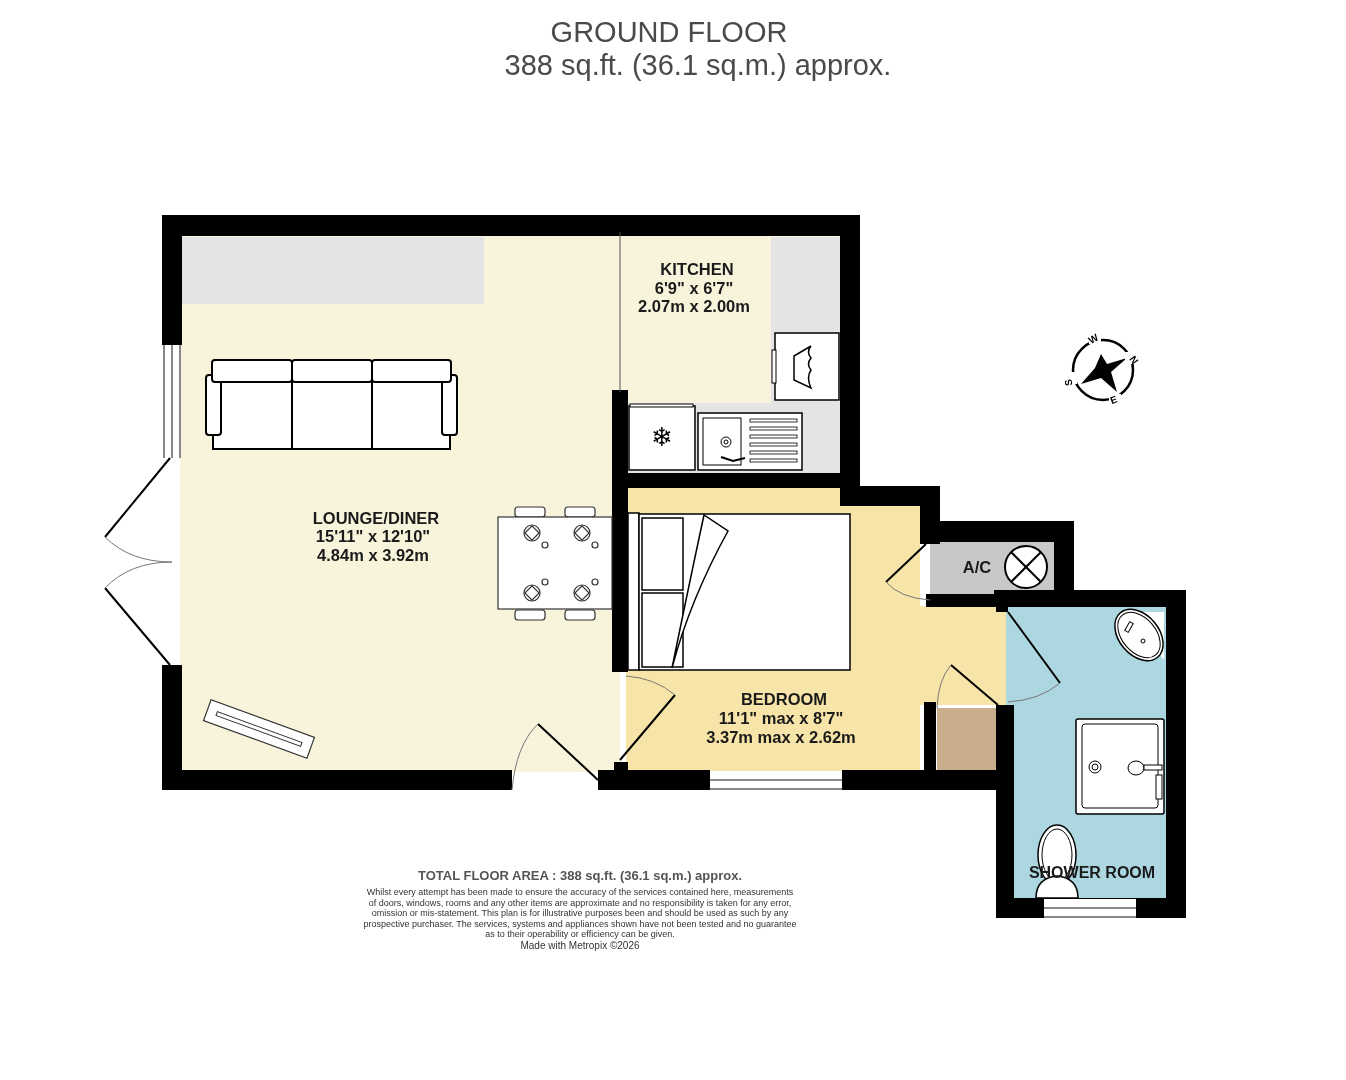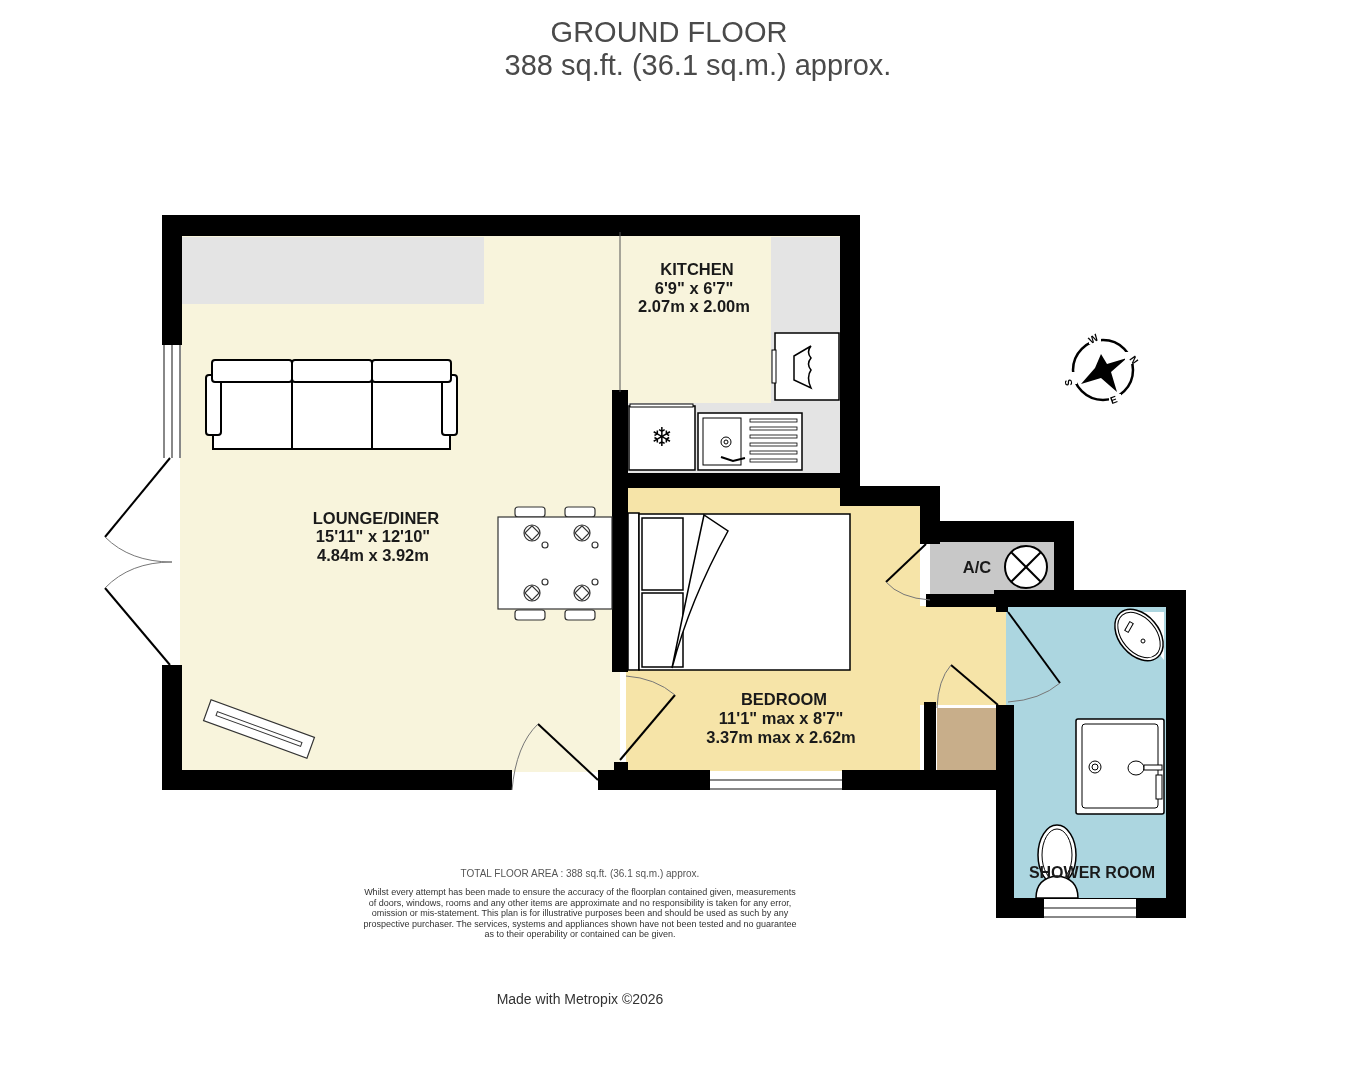--- a/index.html
+++ b/index.html
@@ -3,23 +3,23 @@
   <meta charset="utf-8">
   <style>
     html, body { margin:0; padding:0; background:#ffffff; }
     body { width:1346px; height:1080px; position:relative; overflow:hidden; font-family:"Liberation Sans", sans-serif; }
     .title { position:absolute; left:0; width:1346px; text-align:center; color:#4a4a4a; font-family:"Liberation Sans", sans-serif; }
     #t1 { top:16px; font-size:29px; left:-4px; }
     #t2 { top:49px; font-size:29px; left:25px; }
     svg#plan { position:absolute; left:0; top:0; }
     .rlabel { font-family:"Liberation Sans", sans-serif; font-weight:bold; fill:#1a1a1a; text-anchor:middle; }
     .footer { position:absolute; left:340px; width:480px; text-align:center; color:#333; font-family:"Liberation Sans", sans-serif; }
-    #f-total { top:868px; font-size:10px; color:#555; }
+    #f-total { top:868px; font-size:13px; color:#555;font-weight:bold; }
     #f-disc { top:887px; font-size:9px; line-height:10.5px; }
-    #f-made { top:991px; font-size:14px; }
+    #f-made { top:940px; font-size:10px; }
   </style>
 </head>
 <body>
 
 <div id="t1" class="title">GROUND FLOOR</div>
 <div id="t2" class="title">388 sq.ft. (36.1 sq.m.) approx.</div>
 
 <svg id="plan" width="1346" height="1080" viewBox="0 0 1346 1080" xmlns="http://www.w3.org/2000/svg">
 
   <rect x="180" y="236" width="440" height="536" fill="#f8f4dc"></rect>
@@ -223,19 +223,19 @@
     <text class="rlabel" x="784" y="705" font-size="16.5">BEDROOM</text>
     <text class="rlabel" x="781" y="724" font-size="16.5">11'1" max x 8'7"</text>
     <text class="rlabel" x="781" y="743" font-size="16.5">3.37m max x 2.62m</text>
   </g>
   <text class="rlabel" x="977" y="573" font-size="16.5">A/C</text>
   <text class="rlabel" x="1092" y="878" font-size="16">SHOWER ROOM</text>
 </svg>
 
 <div id="f-total" class="footer">TOTAL FLOOR AREA : 388 sq.ft. (36.1 sq.m.) approx.</div>
 <div id="f-disc" class="footer">
-  <div>Whilst every attempt has been made to ensure the accuracy of the floorplan contained given, measurements</div>
+  <div>Whilst every attempt has been made to ensure the accuracy of the services contained here, measurements</div>
   <div>of doors, windows, rooms and any other items are approximate and no responsibility is taken for any error,</div>
   <div>omission or mis-statement. This plan is for illustrative purposes been and should be used as such by any</div>
   <div>prospective purchaser. The services, systems and appliances shown have not been tested and no guarantee</div>
-  <div>as to their operability or contained can be given.</div>
+  <div>as to their operability or efficiency can be given.</div>
 </div>
 <div id="f-made" class="footer">Made with Metropix ©2026</div>
 
 </body></html>

